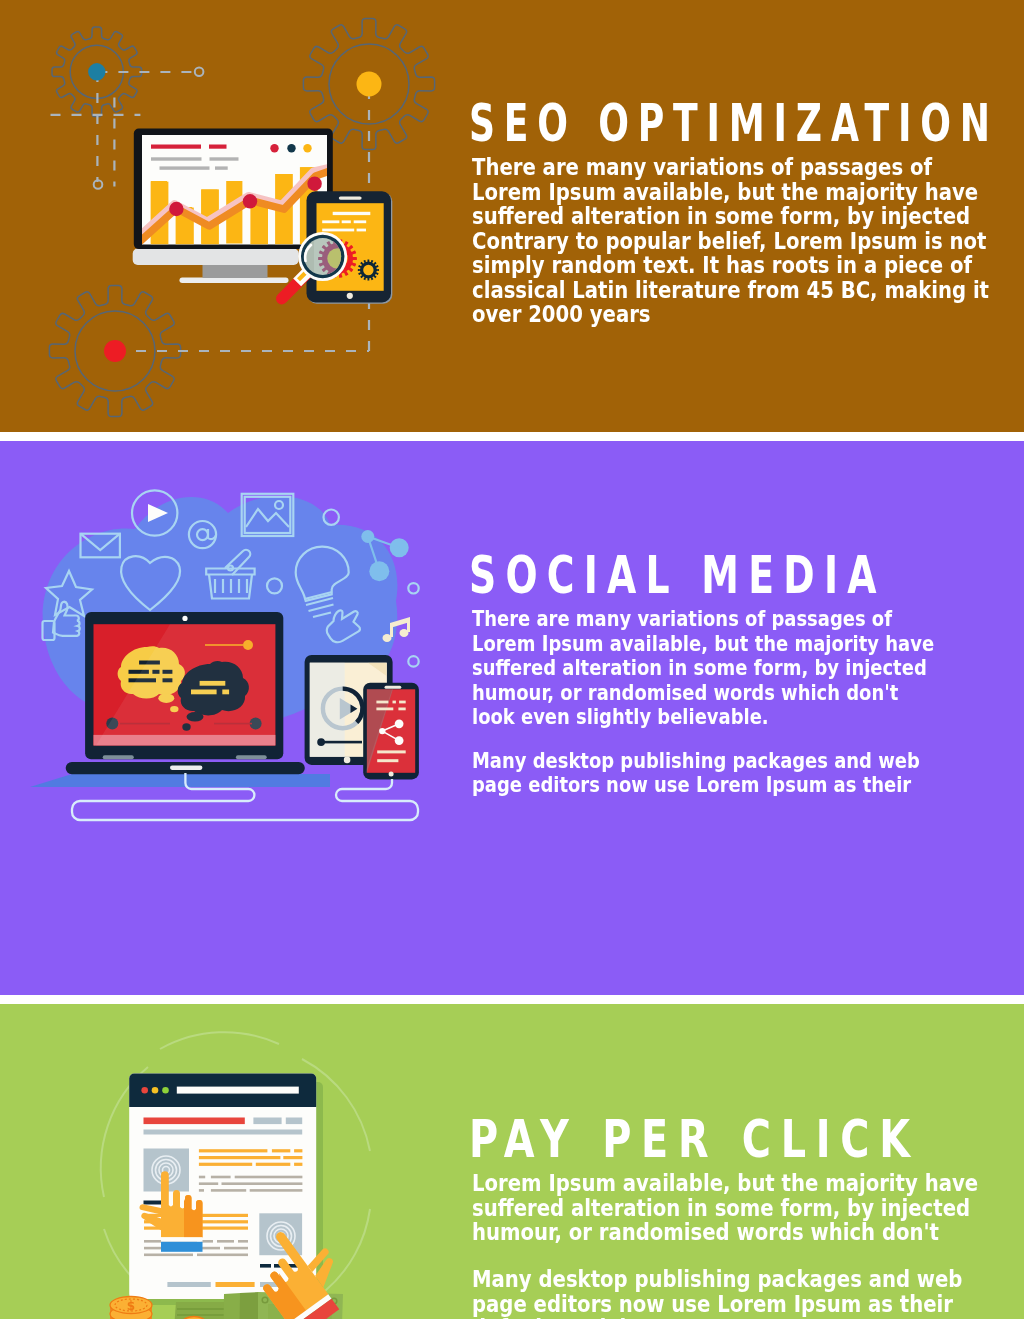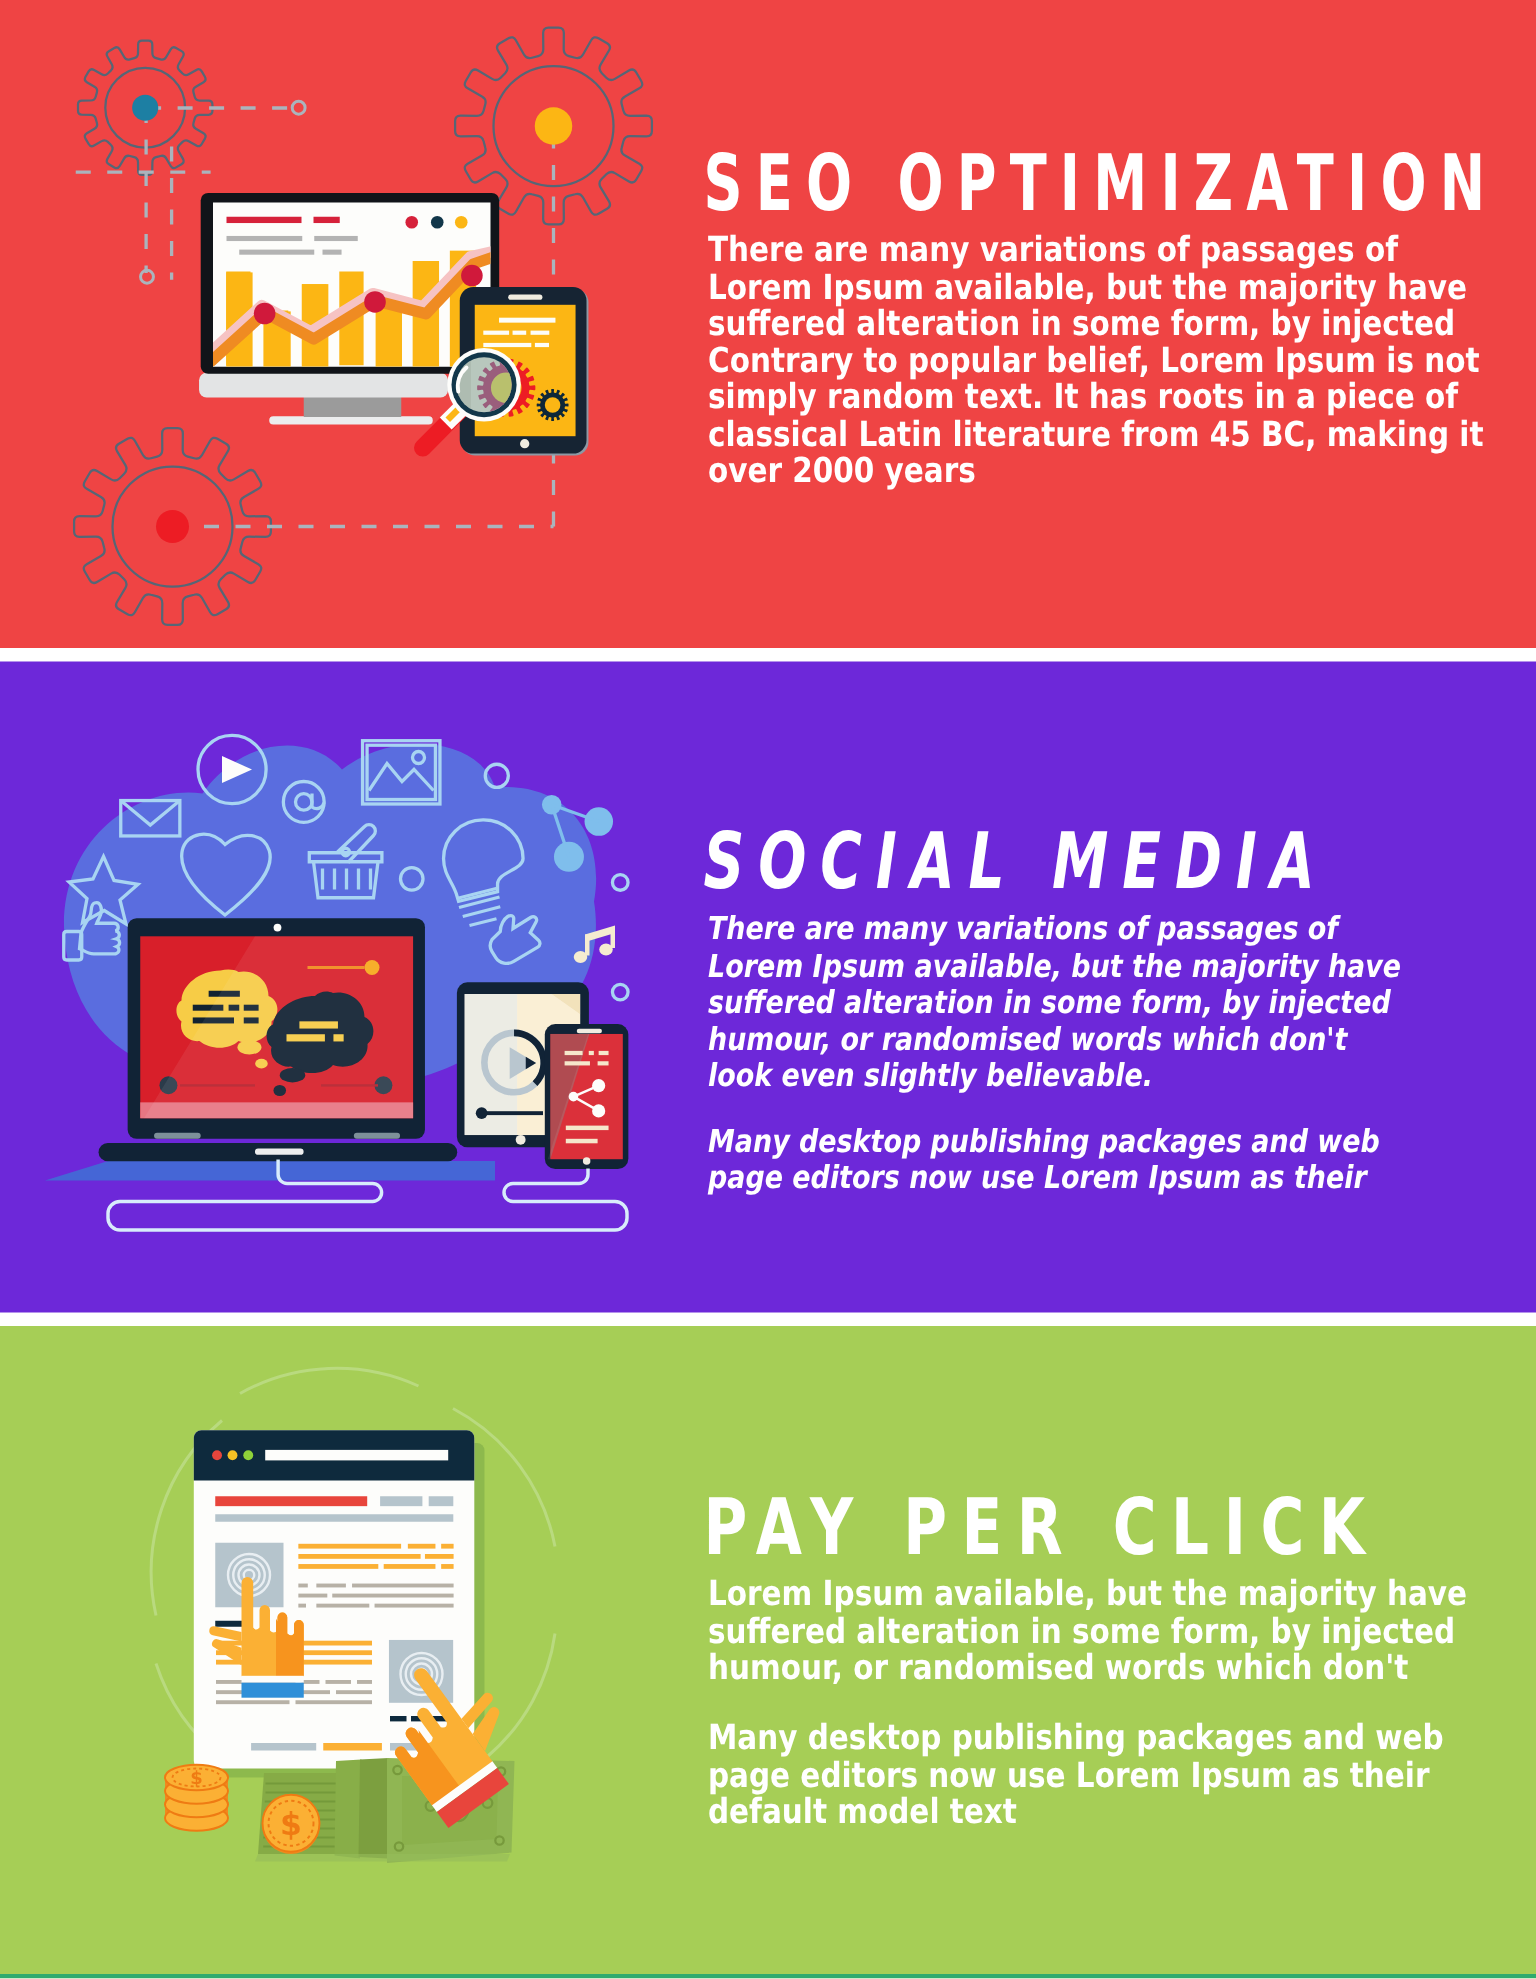--- a/index.html
+++ b/index.html
@@ -1,20 +1,20 @@
 <!DOCTYPE html>
 <html><head>
 <meta charset="utf-8">
 <style>
   html,body{margin:0;padding:0;}
   body{width:1024px;height:1319px;overflow:hidden;background:#fff;
        font-family:"DejaVu Sans Condensed","DejaVu Sans",sans-serif;}
   .banner{position:relative;width:1024px;overflow:hidden;}
-  #seo{height:432px;background:#ef4444;}
-  #social{height:434px;background:#6d28d9;font-style:italic;}
+  #seo{height:432px;background:#a16207;}
+  #social{height:554px;background:#8b5cf6;}
   #ppc{height:435px;background:#a6ce56;}
   #ppc-footer{position:absolute;left:0;bottom:0;width:1024px;height:3px;background:#2fab6e;}
   .gap{height:9px;background:#fff;}
   .copy{position:absolute;color:#fff;}
   .art{position:absolute;left:0;top:0;}
   .title{font-weight:bold;white-space:nowrap;}
   .body{font-weight:bold;}
   .body p{margin:0;}
   .body p.sp{margin-top:22.5px;}
   #social .body p.sp{margin-top:19px;}

